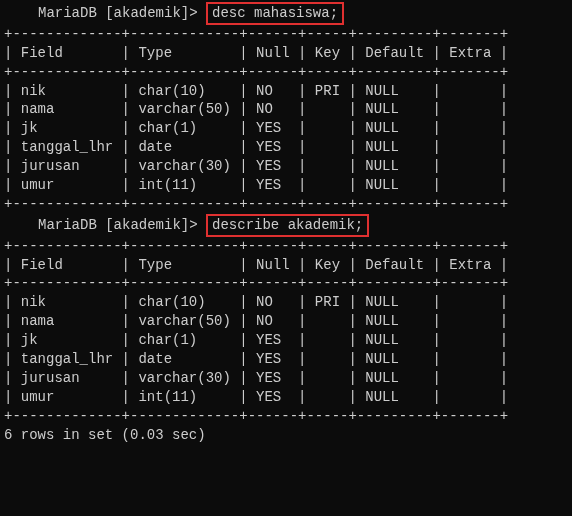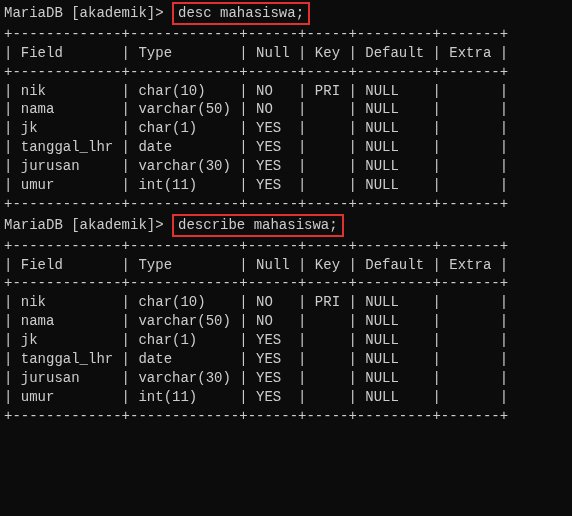--- a/index.html
+++ b/index.html
@@ -23,46 +23,48 @@
   }
   .highlight {
     border: 2px solid #e03030;
     padding: 0 4px;
     display: inline-block;
     line-height: 1.35;
   }
   .prompt-line {
     padding: 0 4px;
     white-space: pre;
+    margin-left: 34px;
   }
 </style>
 </head>
 <body>
 
 <div class="term">
 
   <div class="prompt-line"><span>MariaDB [akademik]&gt;</span> <span class="highlight"><span>desc mahasiswa;</span></span></div>
   <div class="line">+-------------+-------------+------+-----+---------+-------+</div>
   <div class="line">| Field       | Type        | Null | Key | Default | Extra |</div>
   <div class="line">+-------------+-------------+------+-----+---------+-------+</div>
   <div class="line">| nik         | char(10)    | NO   | PRI | NULL    |       |</div>
   <div class="line">| nama        | varchar(50) | NO   |     | NULL    |       |</div>
   <div class="line">| jk          | char(1)     | YES  |     | NULL    |       |</div>
   <div class="line">| tanggal_lhr | date        | YES  |     | NULL    |       |</div>
   <div class="line">| jurusan     | varchar(30) | YES  |     | NULL    |       |</div>
   <div class="line">| umur        | int(11)     | YES  |     | NULL    |       |</div>
   <div class="line">+-------------+-------------+------+-----+---------+-------+</div>
   <div class="line"></div>
 
-  <div class="prompt-line"><span>MariaDB [akademik]&gt;</span> <span class="highlight"><span>describe mahasiswa;</span></span></div>
+  <div class="prompt-line"><span>MariaDB [akademik]&gt;</span> <span class="highlight"><span>describe akademik;</span></span></div>
   <div class="line">+-------------+-------------+------+-----+---------+-------+</div>
   <div class="line">| Field       | Type        | Null | Key | Default | Extra |</div>
   <div class="line">+-------------+-------------+------+-----+---------+-------+</div>
   <div class="line">| nik         | char(10)    | NO   | PRI | NULL    |       |</div>
   <div class="line">| nama        | varchar(50) | NO   |     | NULL    |       |</div>
   <div class="line">| jk          | char(1)     | YES  |     | NULL    |       |</div>
   <div class="line">| tanggal_lhr | date        | YES  |     | NULL    |       |</div>
   <div class="line">| jurusan     | varchar(30) | YES  |     | NULL    |       |</div>
   <div class="line">| umur        | int(11)     | YES  |     | NULL    |       |</div>
   <div class="line">+-------------+-------------+------+-----+---------+-------+</div>
+  <div class="line">6 rows in set (0.03 sec)</div>
   <div class="line"></div>
 
 </div>
 
 </body></html>

